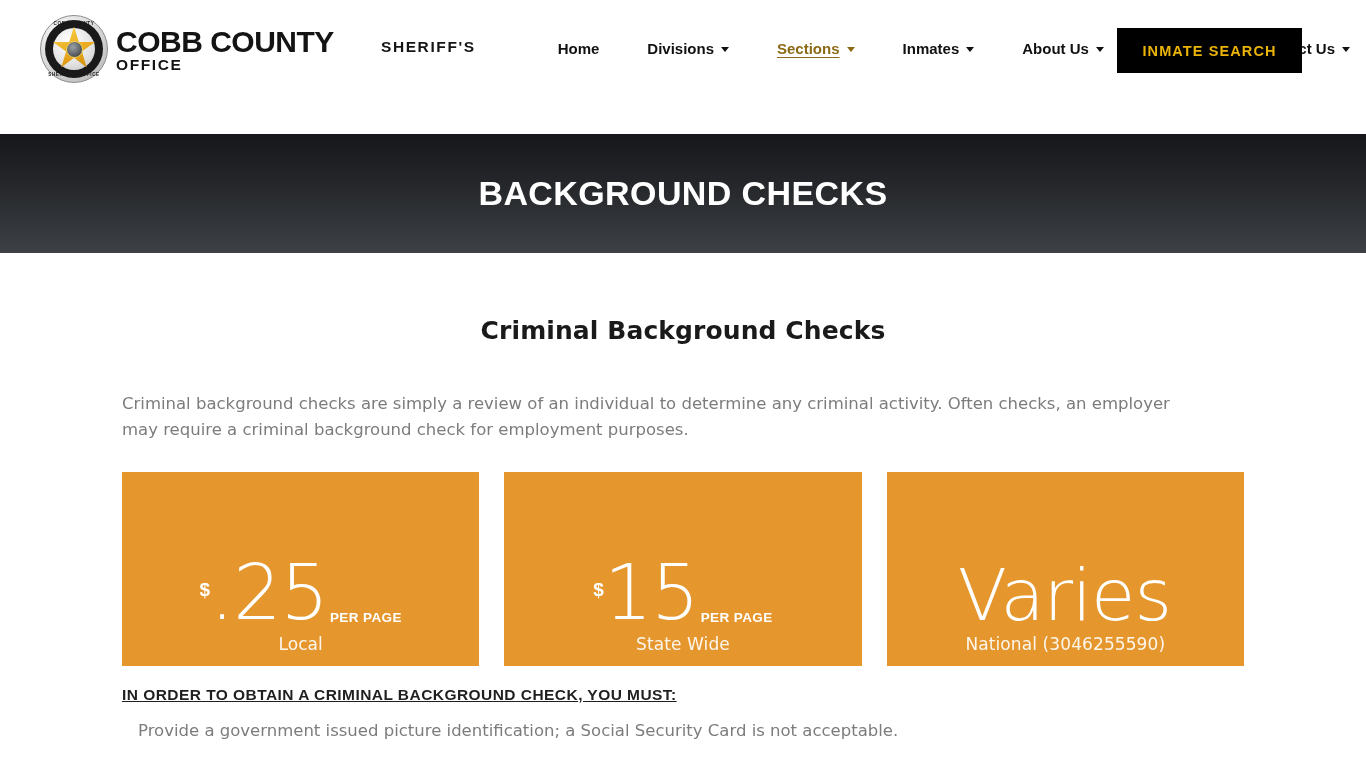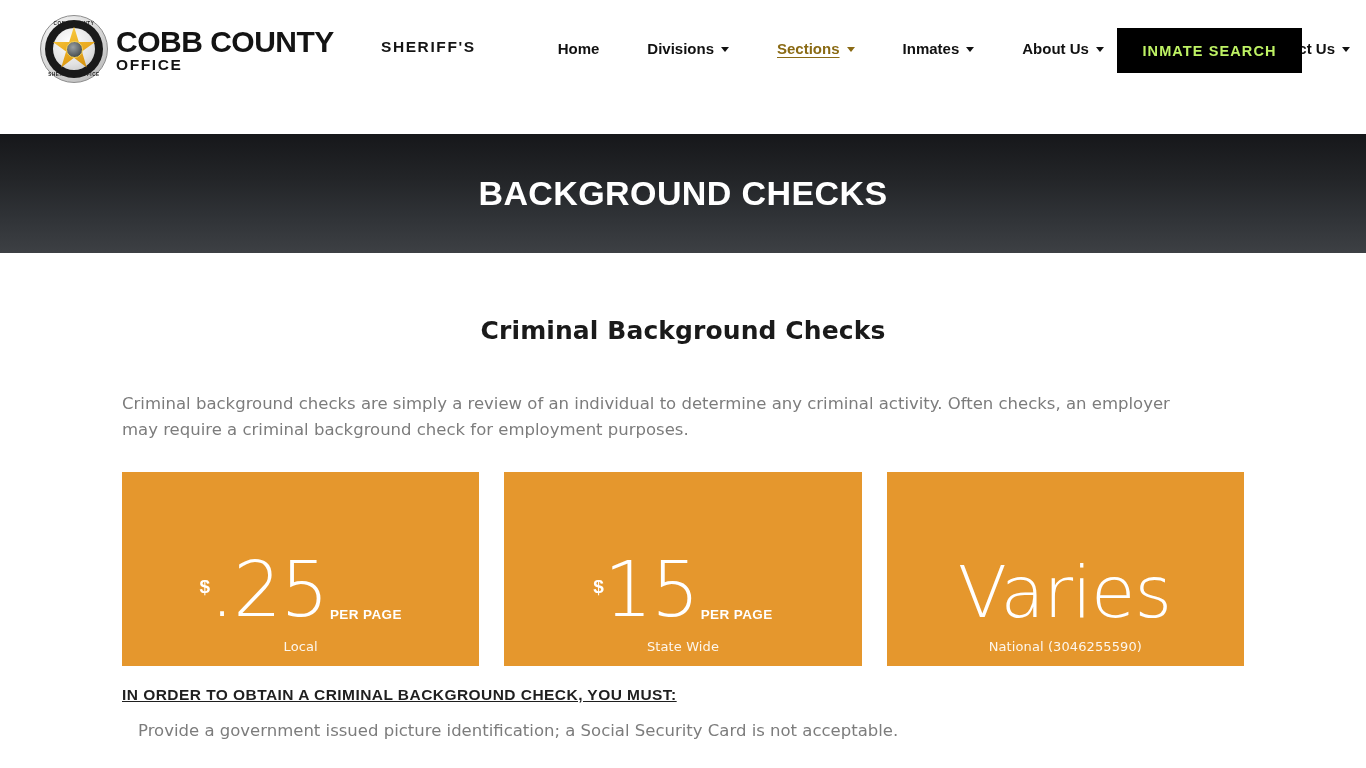--- a/index.html
+++ b/index.html
@@ -156,21 +156,21 @@
   }
   .nav-item.active .caret { border-top-color: #8a6a14; }
 
   .inmate-search-btn {
     position: absolute;
     right: 64px;
     top: 28px;
     width: 185px;
     height: 45px;
     background: #000000;
-    color: #bef264;
+    color: #eab308;
     border: none;
     font-family: "Liberation Sans", sans-serif;
     font-size: 14.5px;
     font-weight: bold;
     letter-spacing: 1.1px;
     cursor: pointer;
   }
 
   
   .page-banner {
@@ -257,25 +257,24 @@
   .price-unit {
     font-family: "Liberation Sans", sans-serif;
     font-size: 13.5px;
     font-weight: bold;
     letter-spacing: .4px;
     align-self: flex-end;
     margin-bottom: 3px;
     margin-left: 2px;
   }
   .price-caption {
-    font-size: 13px;
+    font-size: 17px;
     font-weight: normal;
     color: #fdf6ec;
     letter-spacing: .1px;
-    margin-top: 8px;
   }
 
   
   .req-heading {
     margin-top: 20px;
     font-family: "Liberation Sans", sans-serif;
     font-size: 15.5px;
     font-weight: bold;
     color: #1f1f1f;
     letter-spacing: .45px;

